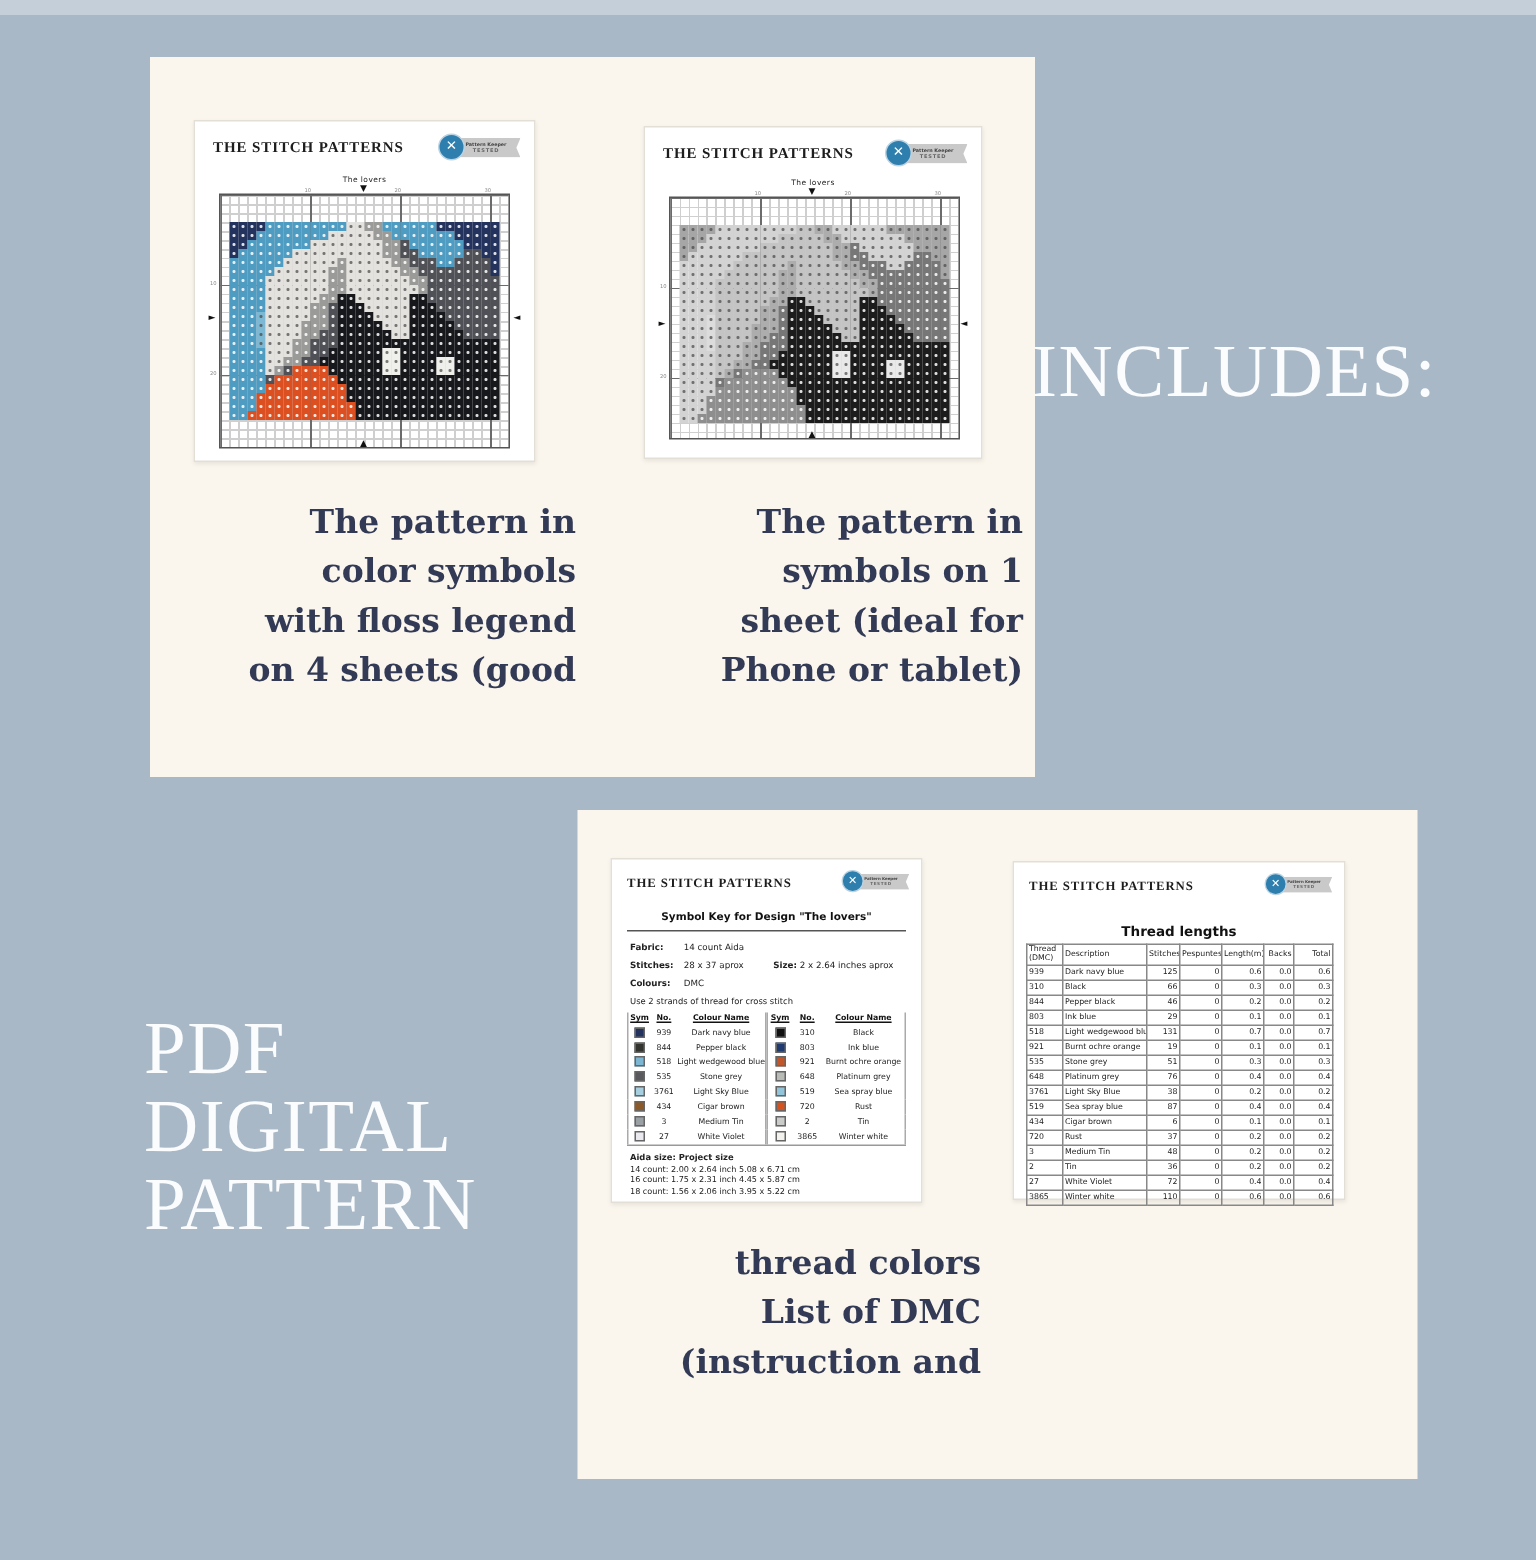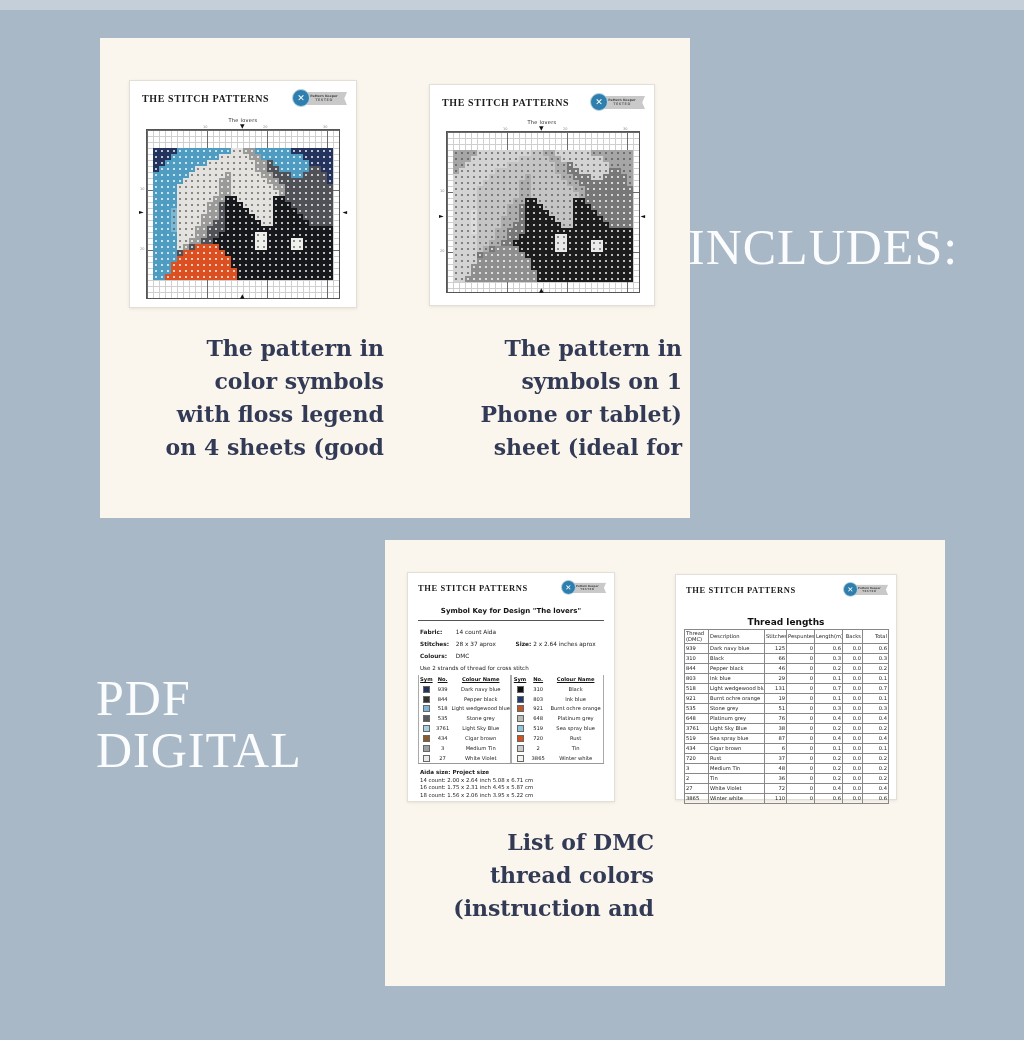--- a/index.html
+++ b/index.html
@@ -1531,29 +1531,30 @@
 
     <div class="caption cap-tl">
       <span>The pattern in</span>
       <span>color symbols</span>
       <span>with floss legend</span>
       <span>on 4 sheets (good</span>
     </div>
     <div class="caption cap-tr">
       <span>The pattern in</span>
       <span>symbols on 1</span>
+      <span>sheet (ideal for</span>
       <span>Phone or tablet)</span>
-      <span>sheet (ideal for</span>
     </div>
   </section>
 
   <div class="includes">INCLUDES:</div>
   <div class="pdf-label">
     <span>PDF</span>
     <span>DIGITAL</span>
+    <span>PATTERN</span>
   </div>
 
   <section class="card bottom-card">
 
     <div class="doc doc-key">
       <div class="brand">THE STITCH PATTERNS</div>
       <span class="badge">
         <span class="badge-ribbon">
           <b>Pattern Keeper</b>
           <i>TESTED</i>
@@ -1876,19 +1877,19 @@
               <td class="num">0</td>
               <td class="num">0.6</td>
               <td class="num">0.0</td>
               <td class="num">0.6</td>
             </tr>
           </tbody>
       </table>
     </div>
 
     <div class="caption cap-bl">
+      <span>thread colors</span>
       <span>List of DMC</span>
-      <span>thread colors</span>
       <span>(instruction and</span>
     </div>
 
   </section>
 </div>
 
 </body></html>

